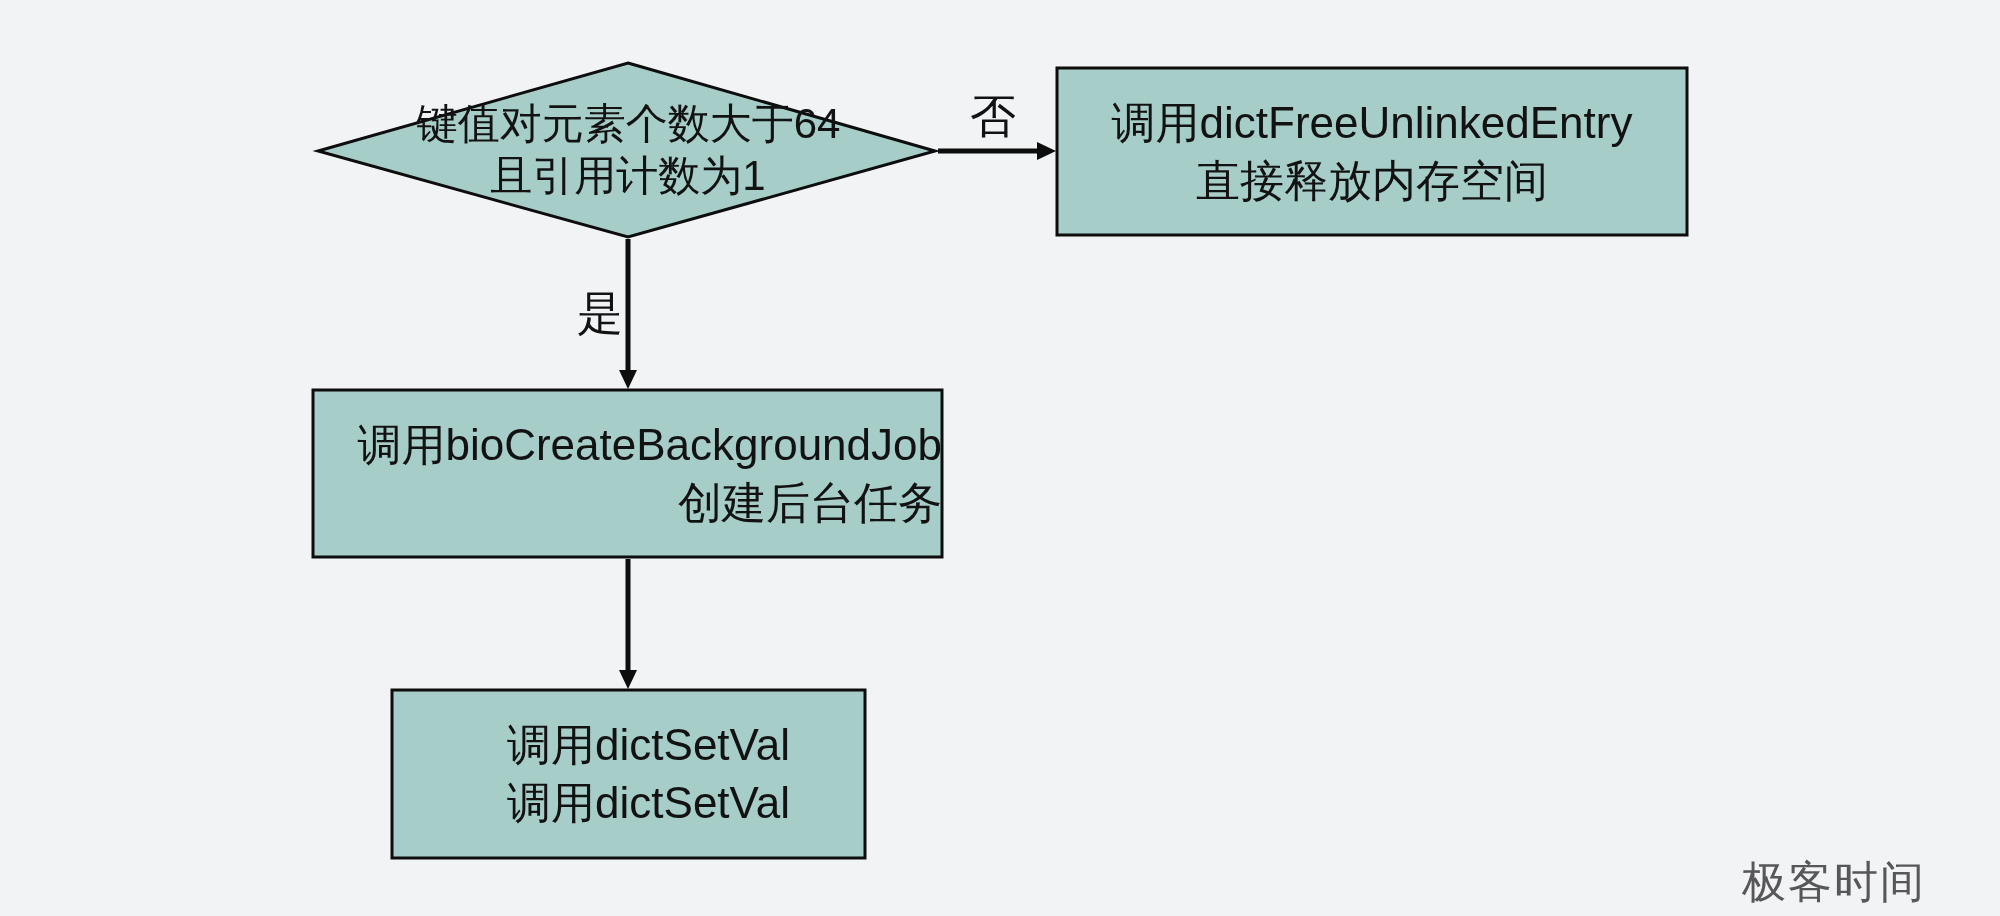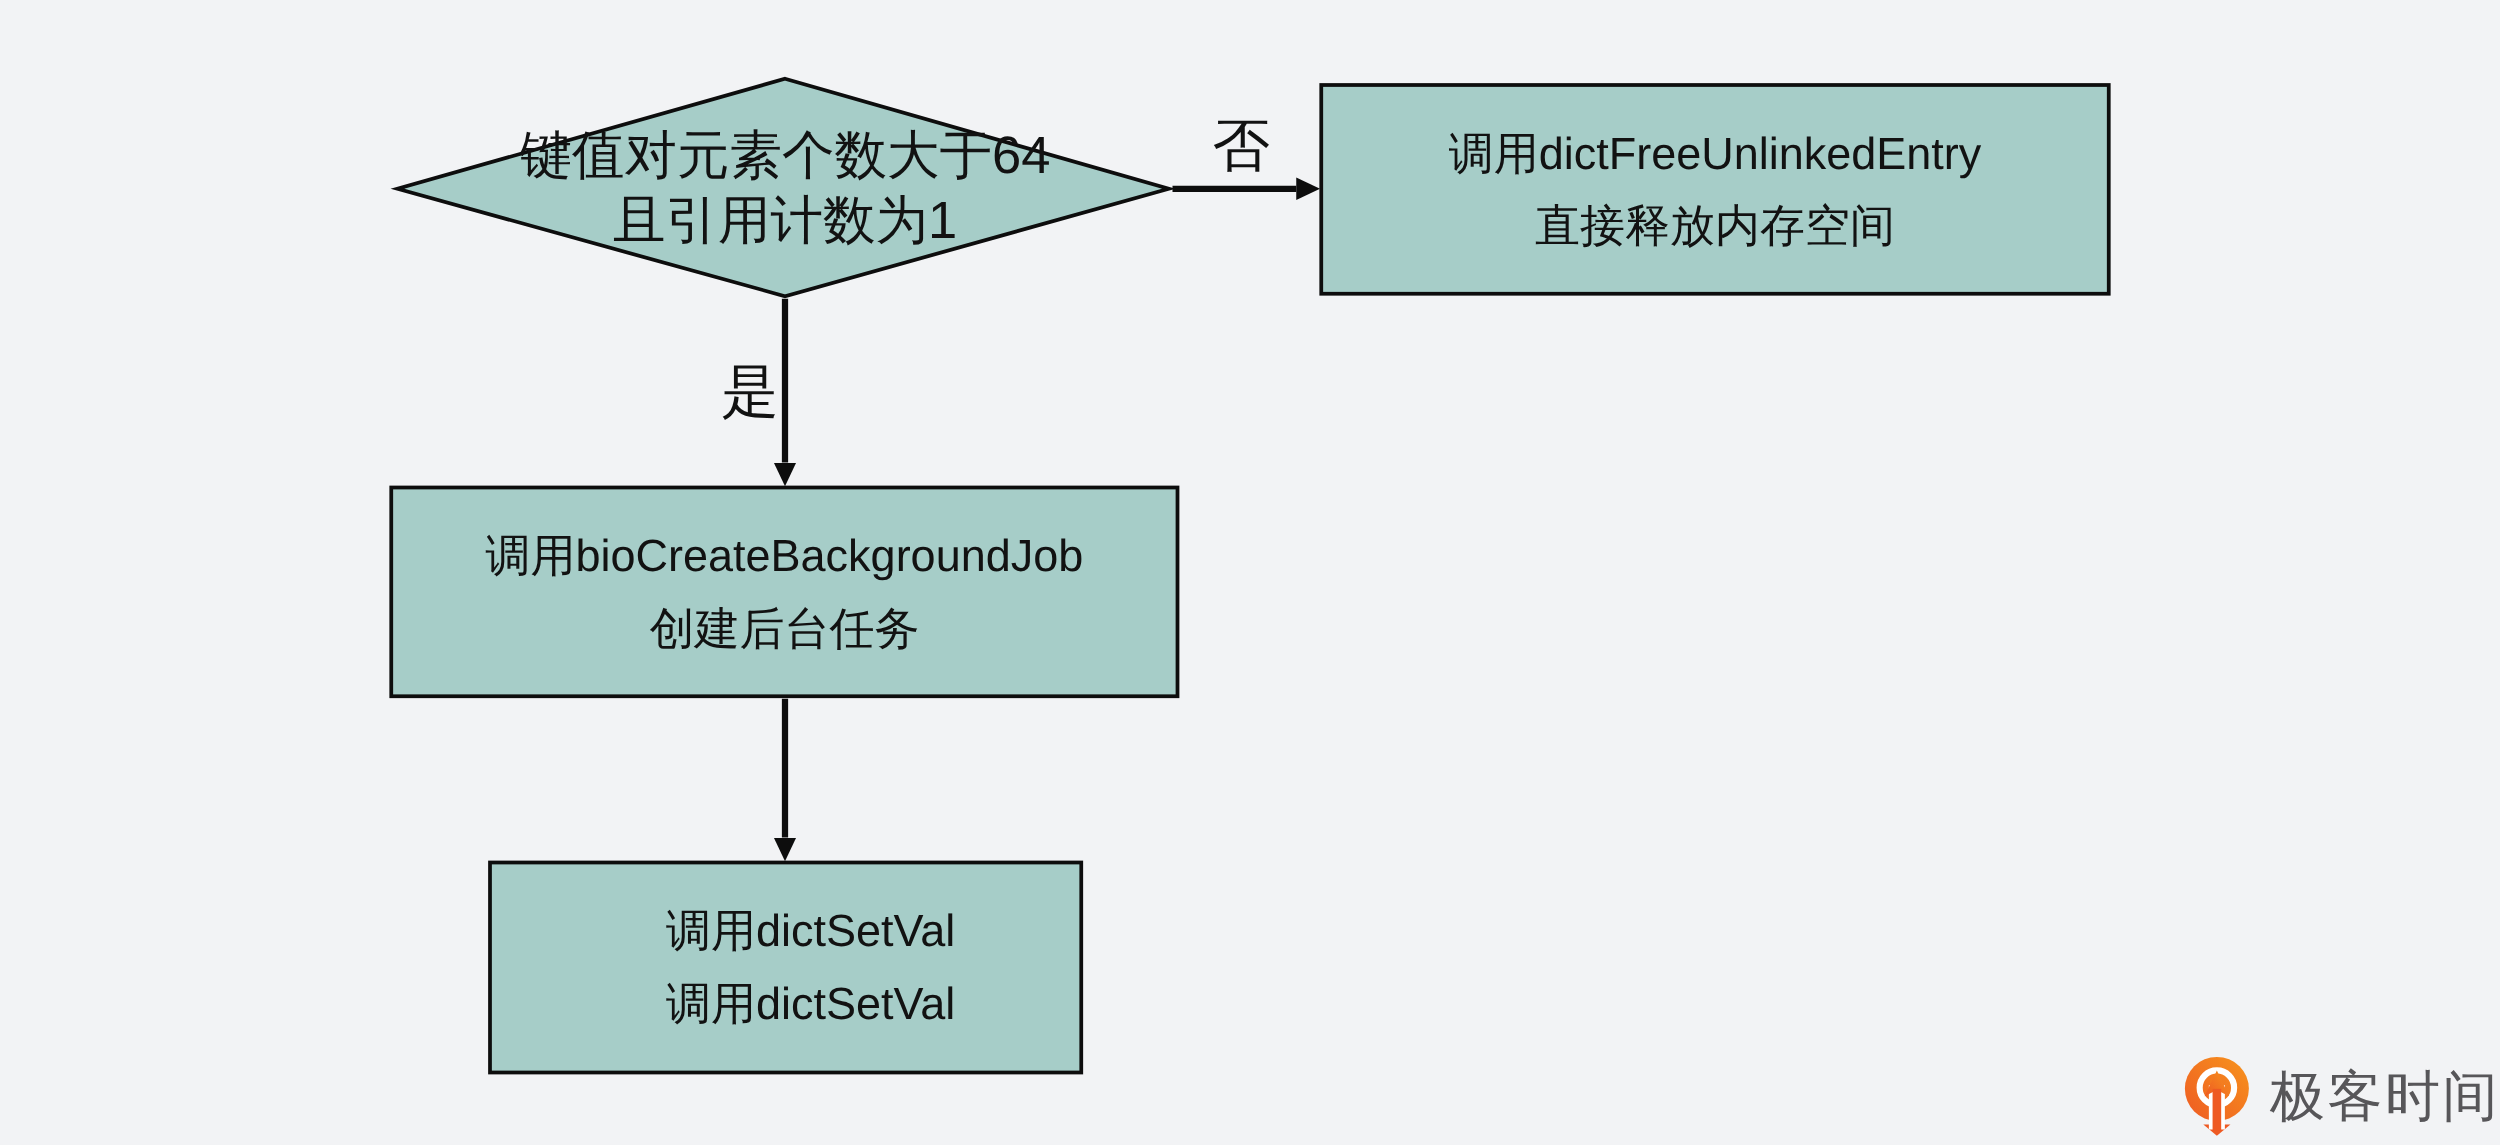--- a/index.html
+++ b/index.html
@@ -27,25 +27,25 @@
     position: absolute;
     display: flex;
     flex-direction: column;
     align-items: center;
     justify-content: center;
     text-align: center;
     color: #121212;
   }
   .decision-text { left: 348px; top: 92px; width: 560px; height: 116px; font-size: 42px; }
   .decision-text .line { line-height: 52px; }
-  .box-text { font-size: 36px; }
+  .box-text { font-size: 44px; }
   .box-text .line { line-height: 58px; }
 
   .free-text   { left: 1057px; top: 68px;  width: 630px; height: 167px; }
-  .bio-text    { left: 313px;  top: 390px; width: 629px; height: 167px; }
+  .bio-text    { left: 313px;  top: 390px; width: 629px; height: 167px; align-items: flex-end; }
   .setval-text { left: 412px;  top: 690px; width: 473px; height: 168px; }
 
   .edge-label {
     position: absolute;
     width: 66px; height: 56px;
     display: flex;
     align-items: center;
     justify-content: center;
     font-size: 46px;
     color: #121212;
@@ -53,20 +53,21 @@
   .no-label  { left: 960px; top: 89px; }
   .yes-label { left: 567px; top: 286px; }
 
   .logo {
     position: absolute;
     left: 1742px; top: 842px;
     height: 70px;
     display: flex;
     align-items: center;
     gap: 11px;
+    flex-direction: column;
   }
   .logo-icon { width: 63px; height: 66px; }
   .logo-text {
     font-size: 44px;
     color: #575659;
     letter-spacing: 2px;
     white-space: nowrap;
   }
 </style>
 </head>

